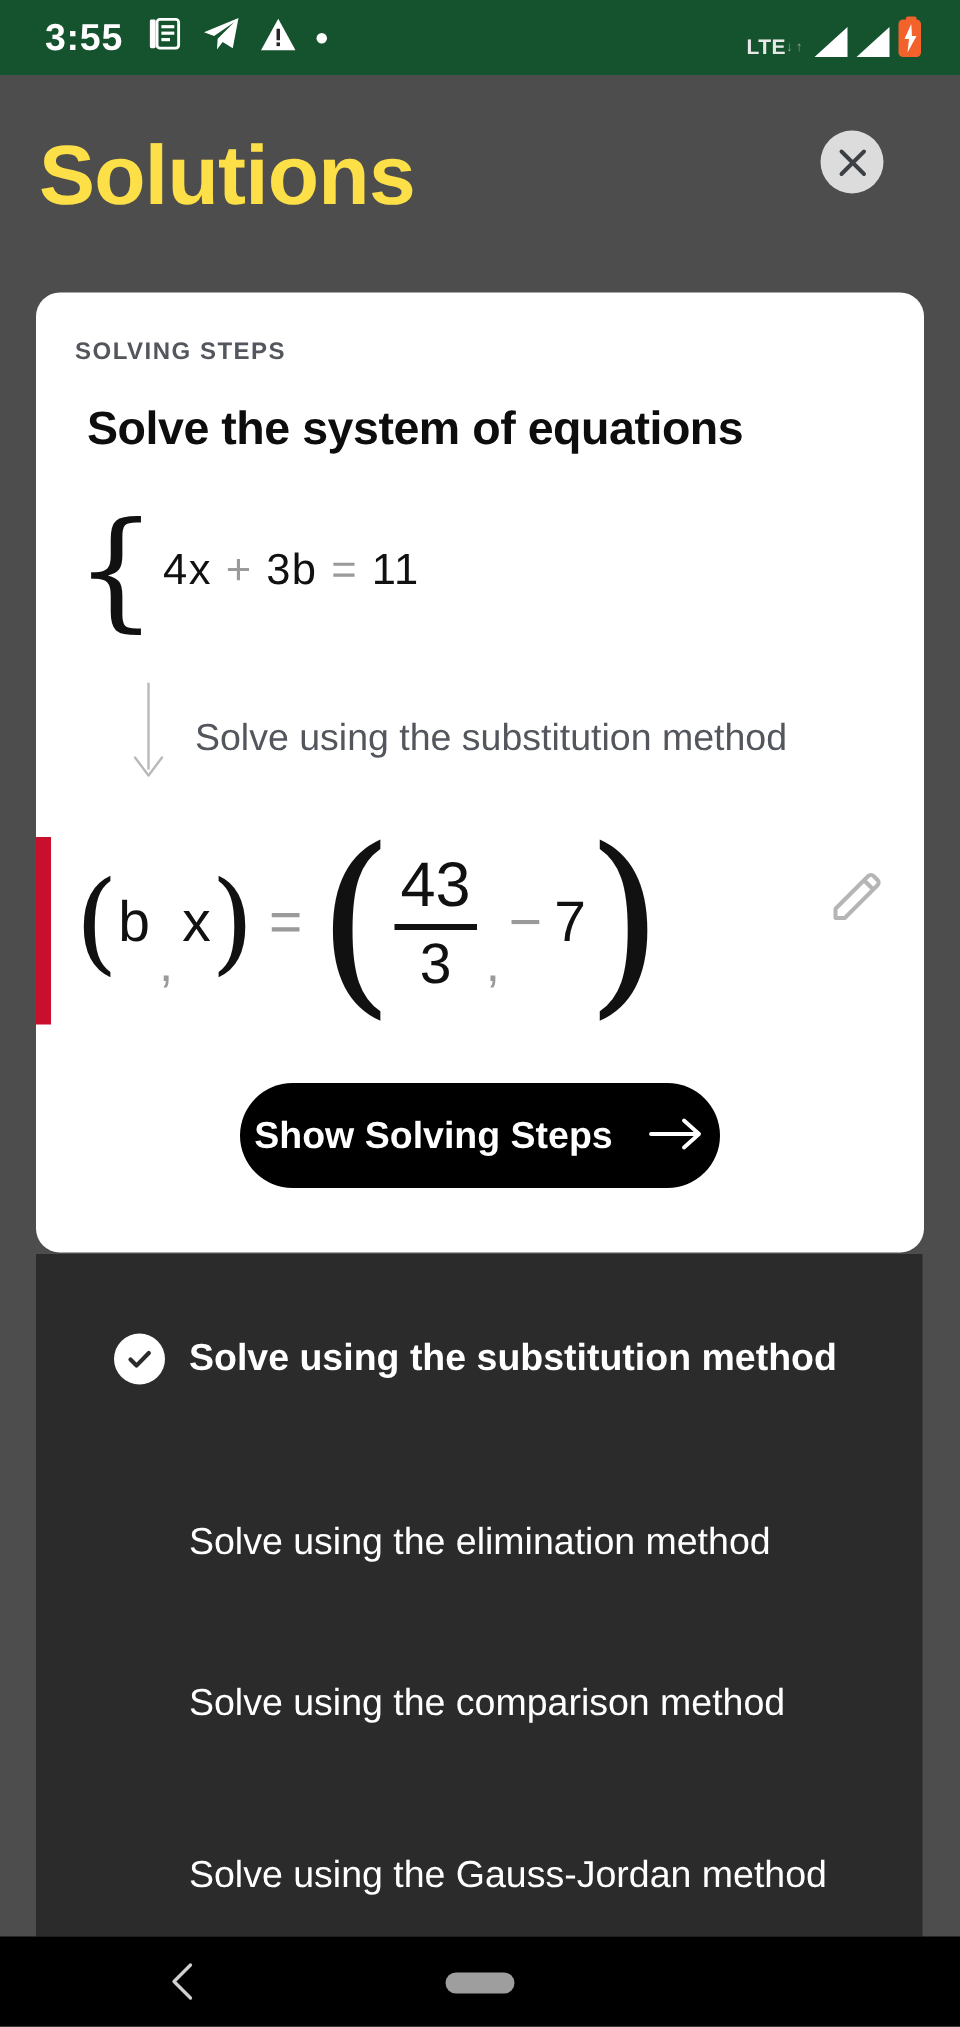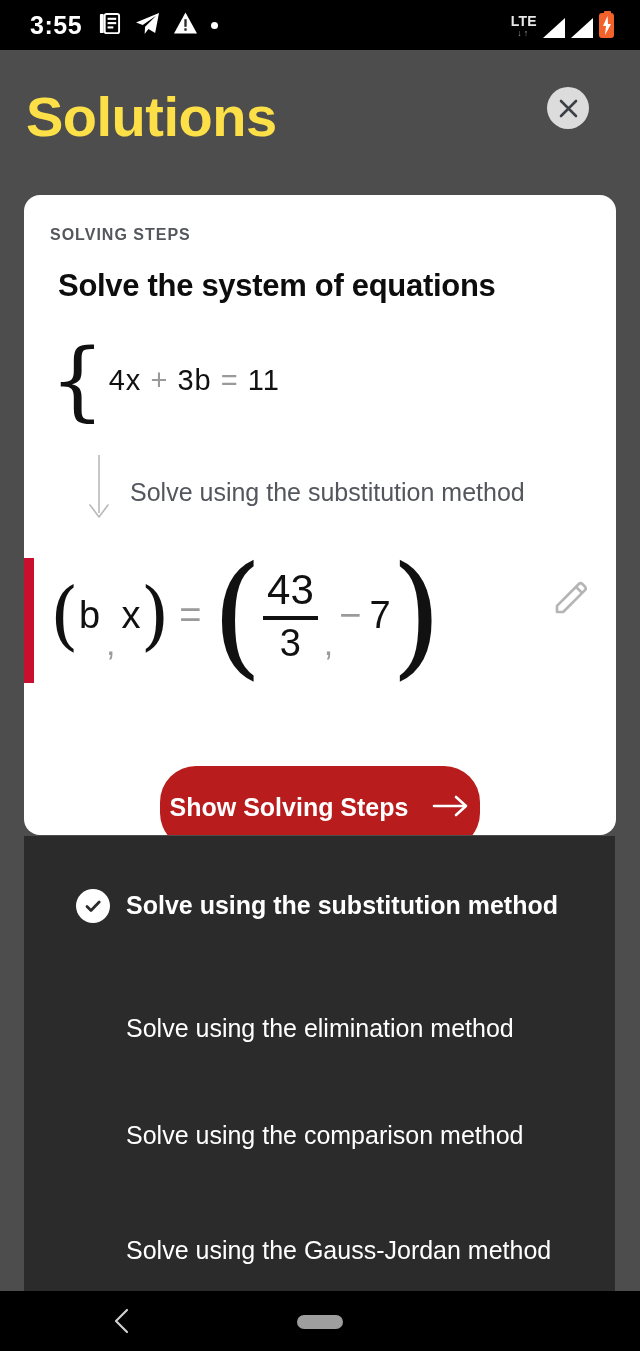--- a/index.html
+++ b/index.html
@@ -7,29 +7,29 @@
     width: 640px; height: 1351px;
     background: #4d4d4d;
     font-family: "Liberation Sans", sans-serif;
     overflow: hidden;
   }
   .screen { position: relative; width: 640px; height: 1351px; background: #4d4d4d; }
 
   
   .statusbar {
     position: absolute; top: 0; left: 0; width: 640px; height: 50px;
-    background: #000000; display: flex; align-items: center; padding: 0 16px;
+    background: #14532d; display: flex; align-items: center; padding: 0 16px;
   }
   .sb-time {
     color: #ffffff; font-size: 25px; font-weight: bold; letter-spacing: .5px;
     margin-left: 14px; margin-right: 16px;
   }
   .sb-icons-left { display: flex; align-items: center; gap: 14px; }
   .sb-right { margin-left: auto; display: flex; align-items: flex-end; gap: 6px; padding-right: 10px; }
-  .lte-block { display: flex; flex-direction: column; align-items: center; line-height: 1; }
+  .lte-block { display: flex; flex-direction: row; align-items: center; line-height: 1; }
   .lte-txt { color: #e8e8e8; font-size: 14px; font-weight: bold; letter-spacing: .3px; }
   .lte-arrows { color: #9a9a9a; font-size: 9px; letter-spacing: 2px; margin-top: 1px; }
   .tri { width: 0; height: 0; border-style: solid; border-width: 0 0 20px 22px;
          border-color: transparent transparent #ffffff transparent; }
   .batt { position: relative; width: 15px; height: 25px; border: 2px solid #f4622c;
           border-radius: 3px; background: #f4622c; }
   .batt::before { content: ""; position: absolute; top: -4px; left: 3px; width: 7px; height: 3px;
                   background: #f4622c; border-radius: 1px; }
   .dotwhite { width: 7px; height: 7px; border-radius: 50%; background: #ffffff; }
 
@@ -91,23 +91,23 @@
   .comma { color: #9a9a9a; margin: 0 6px; font-size: 34px; align-self: flex-end; padding-bottom: 6px; }
   .eqsign { color: #9a9a9a; margin: 0 10px; }
   .frac { display: inline-flex; flex-direction: column; align-items: center; line-height: 1.05; }
   .frac .num { font-size: 42px; padding: 0 4px; }
   .frac .bar { height: 4px; background: #111; width: 100%; margin: 4px 0; }
   .frac .den { font-size: 38px; padding: 0 4px; }
   .minus { color: #9a9a9a; margin-right: 8px; }
 
   
   .cta {
-    position: absolute; left: 136px; top: 527px; width: 320px; height: 83px;
-    background: #b91c1c; border-radius: 36px; display: flex; align-items: center;
-    justify-content: center; gap: 24px; cursor: pointer; border: none; margin-top: 44px;
+    position: absolute; left: 136px; top: 527px; width: 320px; height: 70px;
+    background: #000000; border-radius: 36px; display: flex; align-items: center;
+    justify-content: center; gap: 24px; cursor: pointer; border: none;
   }
   .cta-label { color: #ffffff; font-size: 25px; font-weight: bold; }
 
   
   .methods {
     position: absolute; left: 24px; top: 836px; width: 591px; height: 455px;
     background: #2b2b2b;
   }
   .method-item {
     position: absolute; left: 0; width: 591px; height: 115px;

